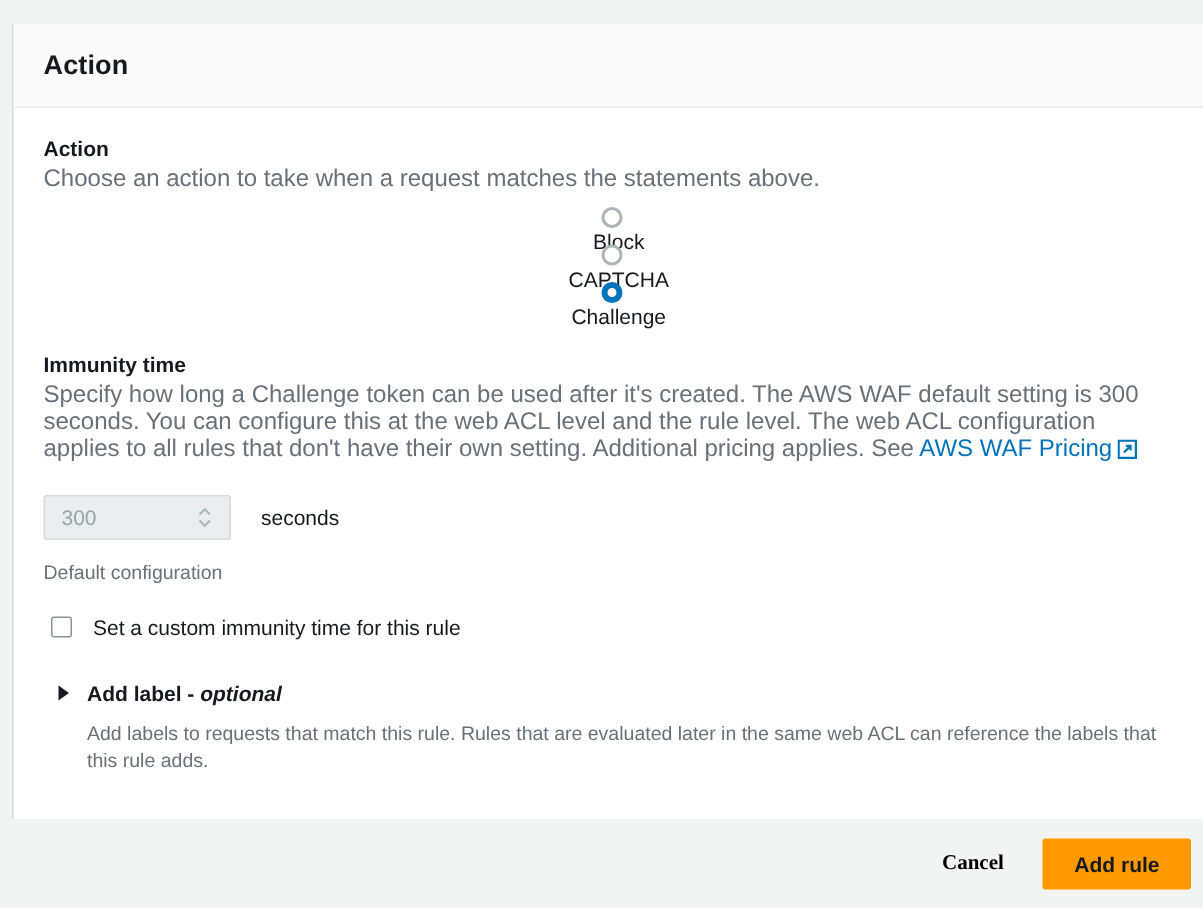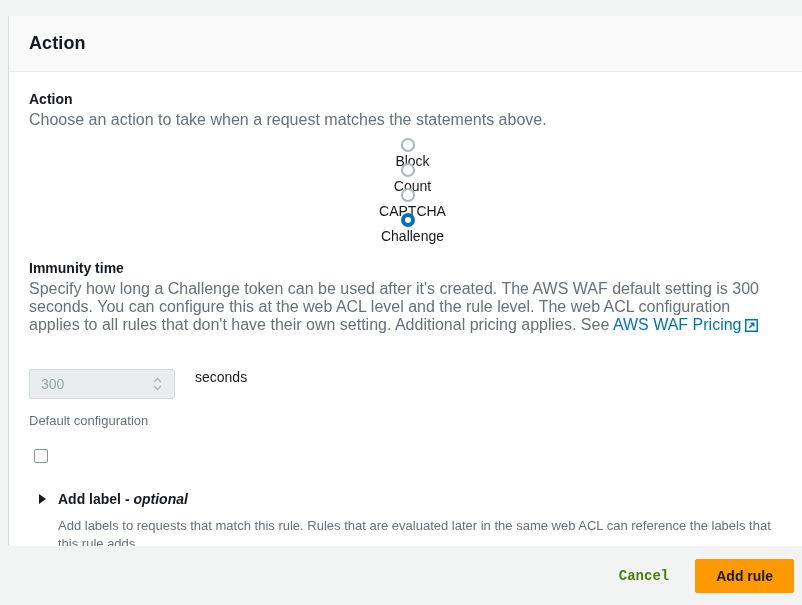--- a/index.html
+++ b/index.html
@@ -110,29 +110,28 @@
     margin-left: 4px;
   }
 
   .input-row {
     display: flex;
     align-items: center;
     margin-top: 19px;
   }
   .num-input {
     position: relative;
-    width: 146px;
+    width: 125px;
     height: 30px;
     background: #eaeded;
     border: 1px solid #d5dbdb;
     border-radius: 2px;
     box-sizing: border-box;
     display: flex;
     align-items: center;
-    margin-top: 14px;
   }
   .num-input-value {
     font-size: 14px;
     color: #95a5a6;
     padding-left: 11px;
     flex: 1 1 auto;
   }
   .stepper {
     width: 22px;
     display: flex;
@@ -223,26 +222,26 @@
     background: #f2f3f3;
     display: flex;
     align-items: center;
     justify-content: flex-end;
     padding-right: 8px;
     box-sizing: border-box;
   }
   .btn-cancel {
     font-size: 14px;
     font-weight: bold;
-    color: #4d7c0f;
+    color: #000000;
     background: transparent;
     border: none;
     padding: 7px 16px;
     cursor: pointer;
-    font-family: Liberation Mono, monospace;
+    font-family: Liberation Serif, serif;
   }
   .btn-primary {
     font-size: 14px;
     font-weight: bold;
     color: #16191f;
     background: #ff9900;
     border: 1px solid #ff9900;
     border-radius: 2px;
     padding: 8px 20px;
     margin-left: 10px;
@@ -262,24 +261,20 @@
   <div class="card-body">
 
     <div>
       <div class="field-label">Action</div>
       <div class="field-desc">Choose an action to take when a request matches the statements above.</div>
 
       <div class="radio-group">
         <div class="radio-row">
           <span class="radio-mark"></span>
           <span class="radio-label">Block</span>
-        </div>
-        <div class="radio-row">
-          <span class="radio-mark"></span>
-          <span class="radio-label">Count</span>
         </div>
         <div class="radio-row">
           <span class="radio-mark"></span>
           <span class="radio-label">CAPTCHA</span>
         </div>
         <div class="radio-row selected">
           <span class="radio-mark"></span>
           <span class="radio-label">Challenge</span>
         </div>
       </div>
@@ -305,20 +300,21 @@
               </svg>
           </span>
         </div>
         <span class="unit-label">seconds</span>
       </div>
 
       <div class="helper-text">Default configuration</div>
 
       <div class="checkbox-row">
         <span class="checkbox-mark"></span>
+        <span class="checkbox-label">Set a custom immunity time for this rule</span>
       </div>
     </div>
 
     <div class="expander">
       <div class="expander-head">
         <span class="caret"></span>
         <span class="expander-title"><span>Add label - </span><span class="opt">optional</span></span>
       </div>
       <div class="expander-desc">Add labels to requests that match this rule. Rules that are evaluated later in the same web ACL can reference the labels that this rule adds.</div>
     </div>

